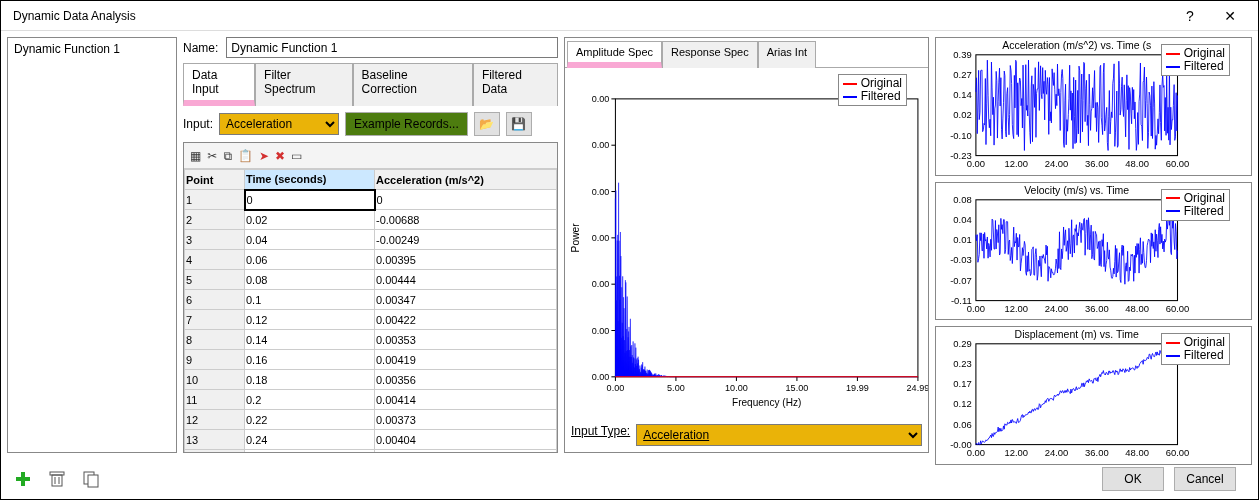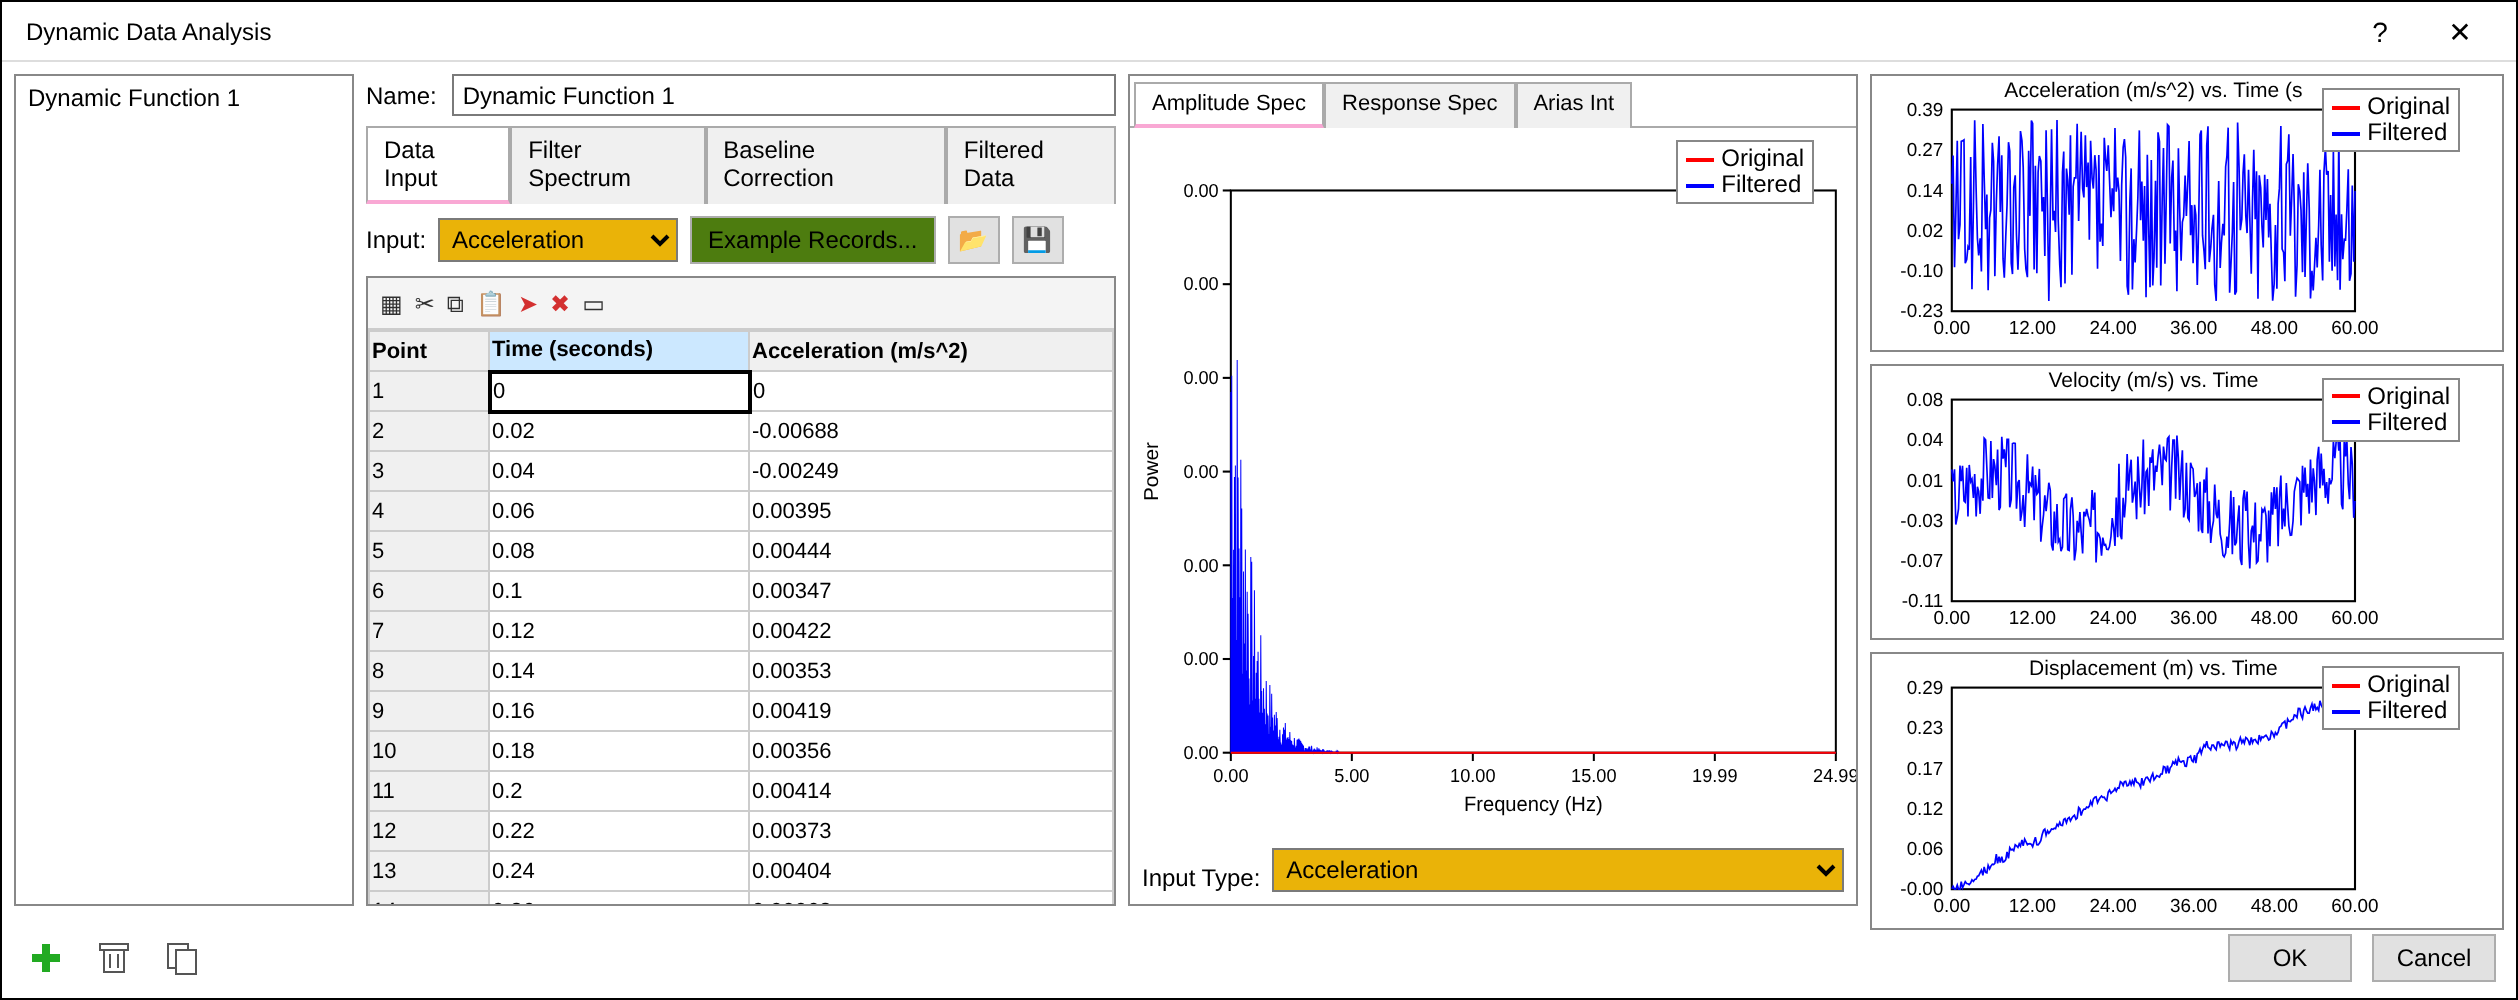--- a/index.html
+++ b/index.html
@@ -10,47 +10,47 @@
 .titlebar .ctl { width: 40px; height: 28px; display: flex; align-items: center; justify-content: center; font-size: 14px; cursor: pointer; }
 .body { position: absolute; top: 30px; left: 0; right: 0; bottom: 40px; display: flex; padding: 6px; gap: 6px; }
 .left-panel { width: 170px; border: 1px solid #888; background: #fff; }
 .list-item { padding: 4px 6px; }
 .center-panel { width: 375px; display: flex; flex-direction: column; }
 .name-row { display: flex; align-items: center; gap: 6px; margin-bottom: 4px; }
 .name-row label { padding-right: 2px; }
 .name-input { flex: 1; border: 1px solid #7a7a7a; height: 21px; padding: 0 4px; background: #fff; }
 .tabs { display: flex; border-bottom: 1px solid #aaa; }
 .tab { padding: 4px 8px; border: 1px solid #aaa; border-bottom: none; background: #f0f0f0; margin-right: 0; cursor: pointer; position: relative; top: 1px; }
-.tab.active { background: #fff; border-bottom: 2px solid #f9a8d4; }
+.tab.active { background: #fff; border-bottom: 6px solid #f9a8d4; }
 .input-row { display: flex; align-items: center; gap: 6px; margin: 6px 0; }
 select { height: 22px; border: 1px solid #7a7a7a; background: #eab308; padding: 0 2px; }
 .btn { height: 24px; border: 1px solid #adadad; background: #4d7c0f; padding: 0 8px; cursor: pointer; display: inline-flex; align-items: center; }
 .icon-btn { width: 26px; height: 24px; border: 1px solid #adadad; background: #e1e1e1; display: inline-flex; align-items: center; justify-content: center; cursor: pointer; }
 .table-wrap { flex: 1; border: 1px solid #888; overflow: hidden; position: relative; display: flex; flex-direction: column; }
 .tb-toolbar { height: 26px; background: #f4f4f4; border-bottom: 1px solid #ccc; display: flex; align-items: center; gap: 6px; padding: 0 6px; }
 .tb-toolbar span { opacity: .8; cursor: pointer; }
 .table-scroll { flex: 1; overflow-y: auto; overflow-x: hidden; }
 table { width: 100%; border-collapse: collapse; table-layout: fixed; }
 th, td { border: 1px solid #ccc; height: 20px; text-align: left; font-size: 11px; }
 th { background: #f0f0f0; }
 th.sel { background: #cce8ff; }
 td.rowhdr { background: #f0f0f0; }
 td.selcell { border: 2px solid #000; }
 .plot-panel { width: 365px; border: 1px solid #888; display: flex; flex-direction: column; }
 .plot-tabs { display: flex; border-bottom: 1px solid #aaa; padding: 2px 2px 0 2px; }
 .plot-tabs .tab { font-size: 11px; }
 .plot-area { flex: 1; position: relative; }
-.plot-footer { display: flex; align-items: flex-end; gap: 6px; padding: 6px; }
+.plot-footer { display: flex; align-items: flex-start; gap: 6px; padding: 6px; text-decoration: underline; }
 .plot-footer select { flex: 1; }
 .mini-plots { flex: 1; display: flex; flex-direction: column; gap: 6px; text-align: center; }
 .mini-plot { flex: 1; border: 1px solid #888; position: relative; }
 .legend { position: absolute; top: 6px; right: 21px; border: 1px solid #888; background: #fff; padding: 2px 4px; font-size: 10px; line-height: 13px; }
 .legend .row { display: flex; align-items: center; gap: 4px; }
 .swatch { width: 14px; height: 2px; }
-.footer { position: absolute; bottom: 0; left: 0; right: 0; height: 40px; display: flex; align-items: center; padding: 0 10px; gap: 10px; }
+.footer { position: absolute; bottom: 0; left: 0; right: 12px; height: 40px; display: flex; align-items: center; padding: 0 10px; gap: 10px; }
 .footer .spacer { flex: 1; }
 .footer .fbtn { width: 62px; height: 24px; border: 1px solid #adadad; background: #e1e1e1; cursor: pointer; }
 .footer .ficon { width: 24px; height: 24px; display: flex; align-items: center; justify-content: center; cursor: pointer; }
 svg { display: block; }
 .axis-label { font-size: 10px; fill: #000; }
 .tick-label { font-size: 9px; fill: #000; }
 .chart-title { font-size: 10px; fill: #000; text-anchor: middle; }
 </style>
 </head>
 <body>

